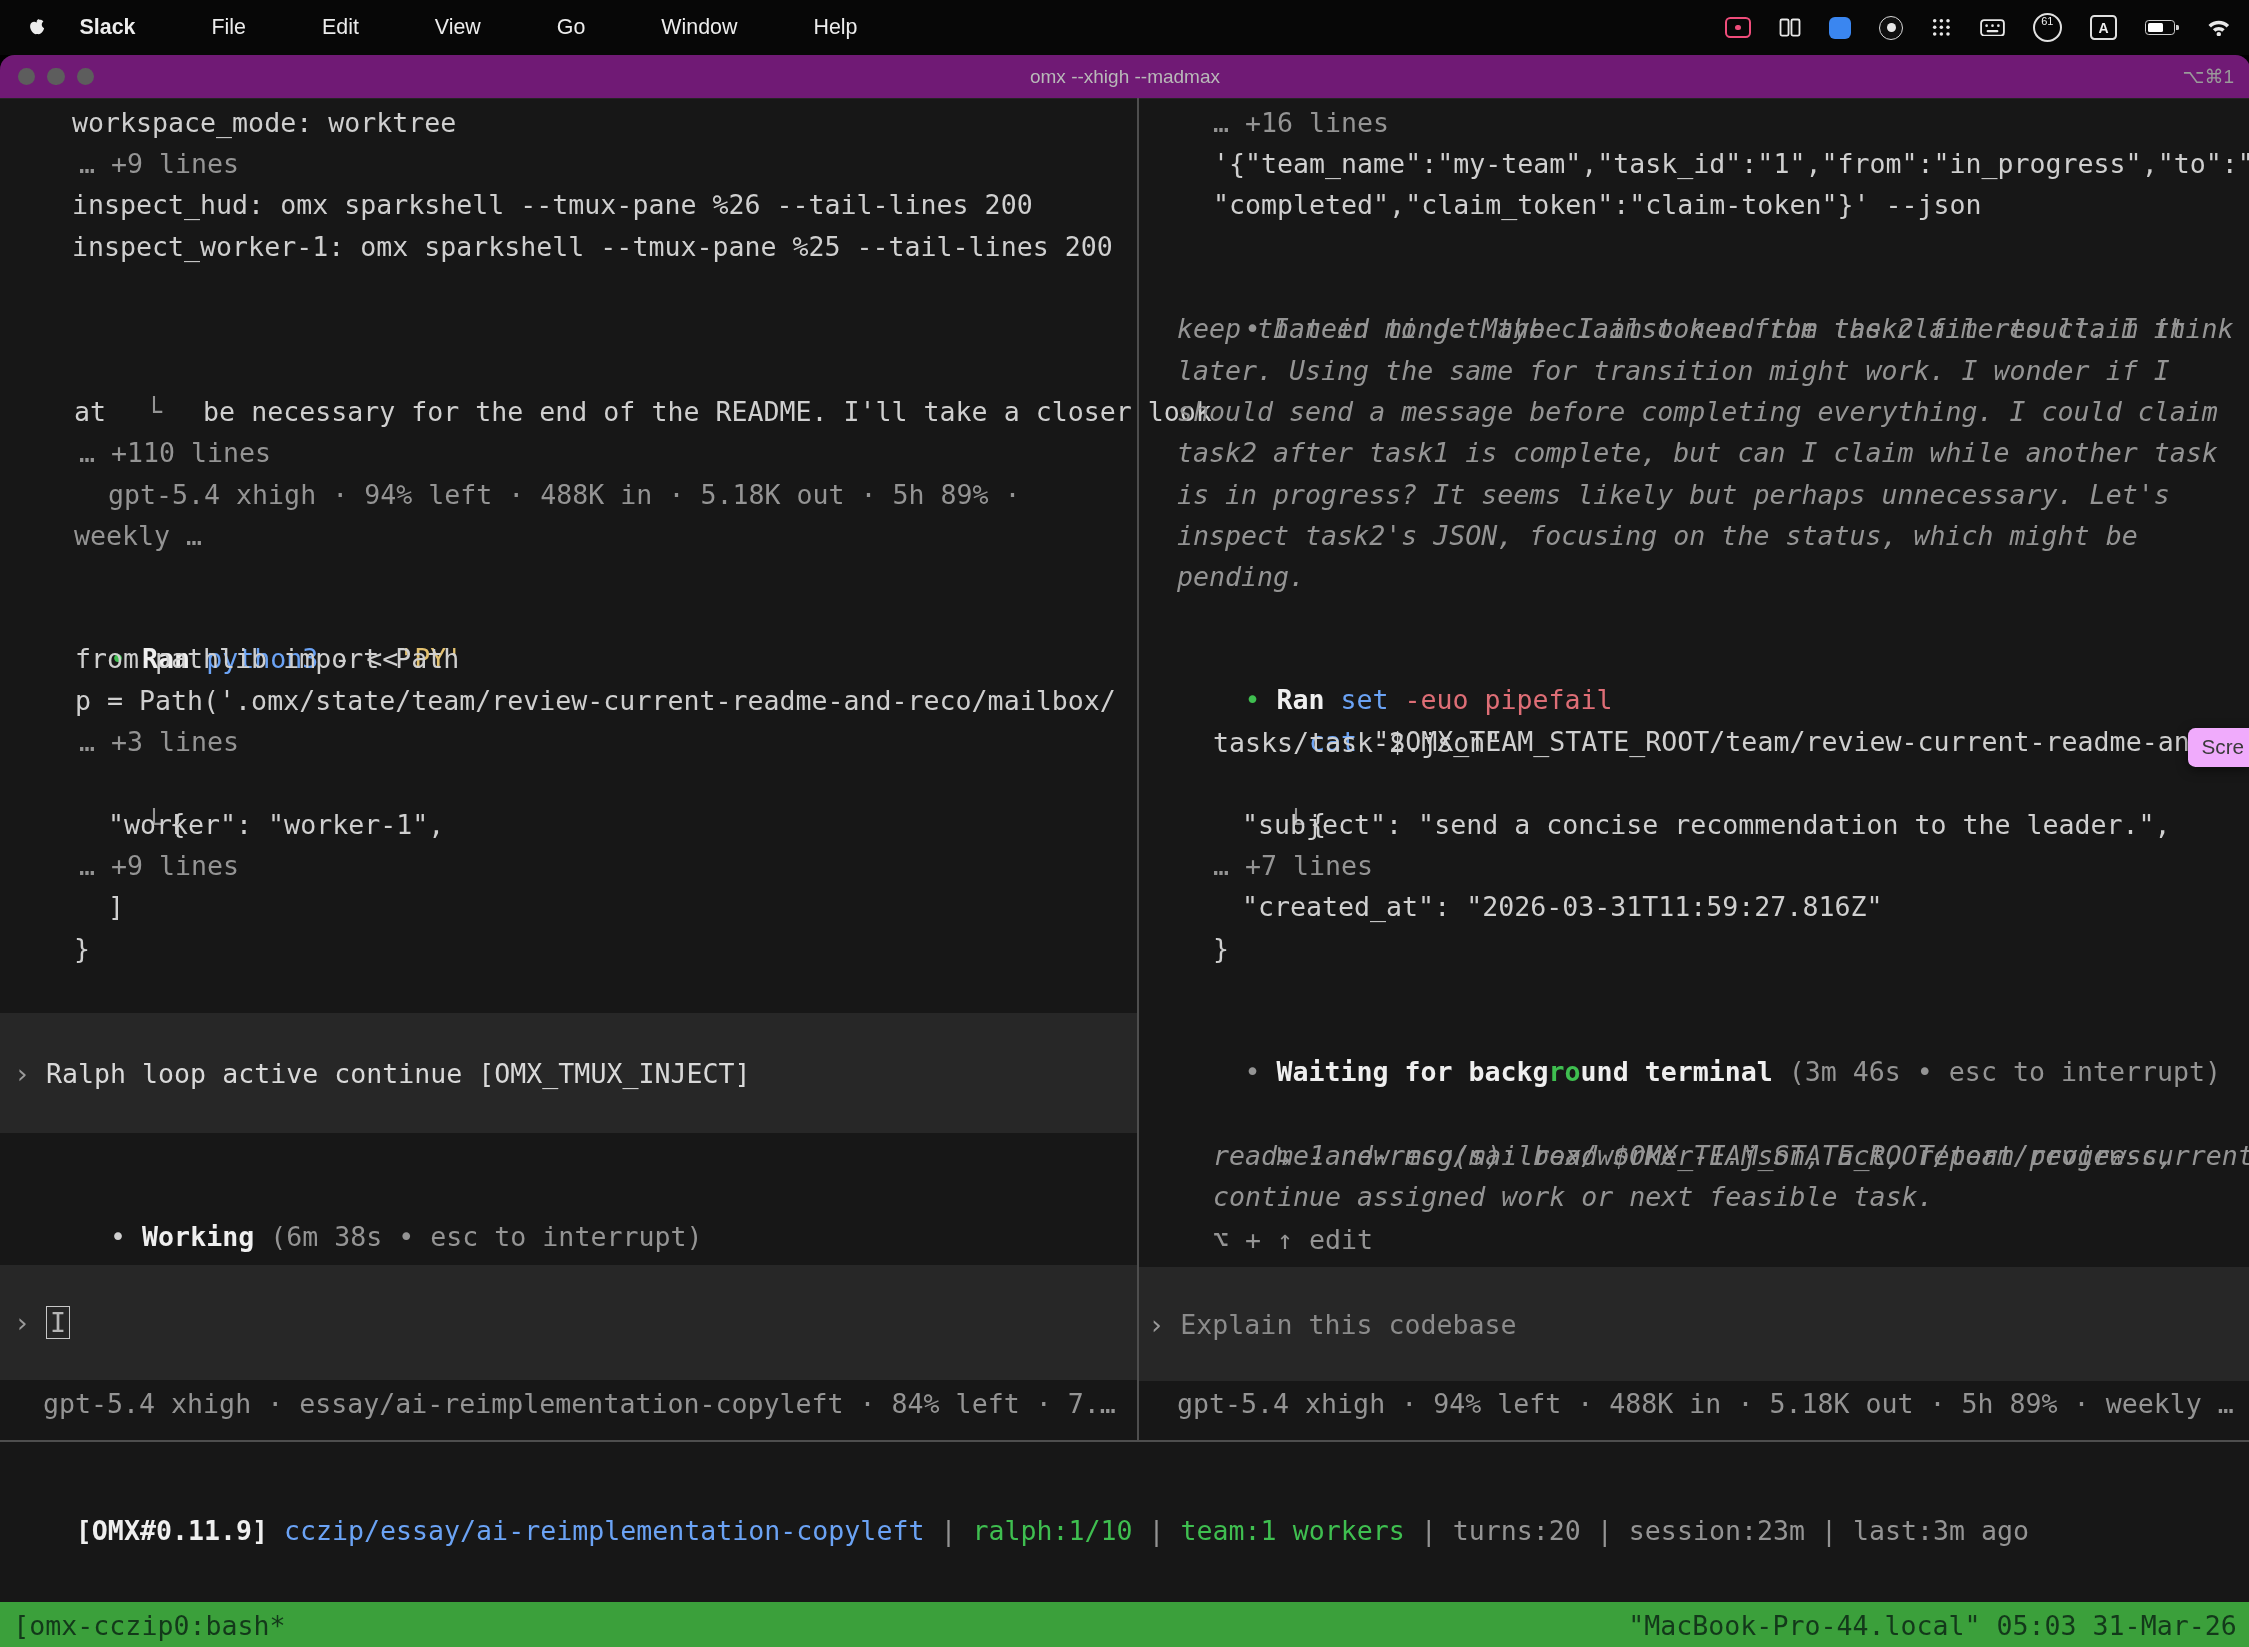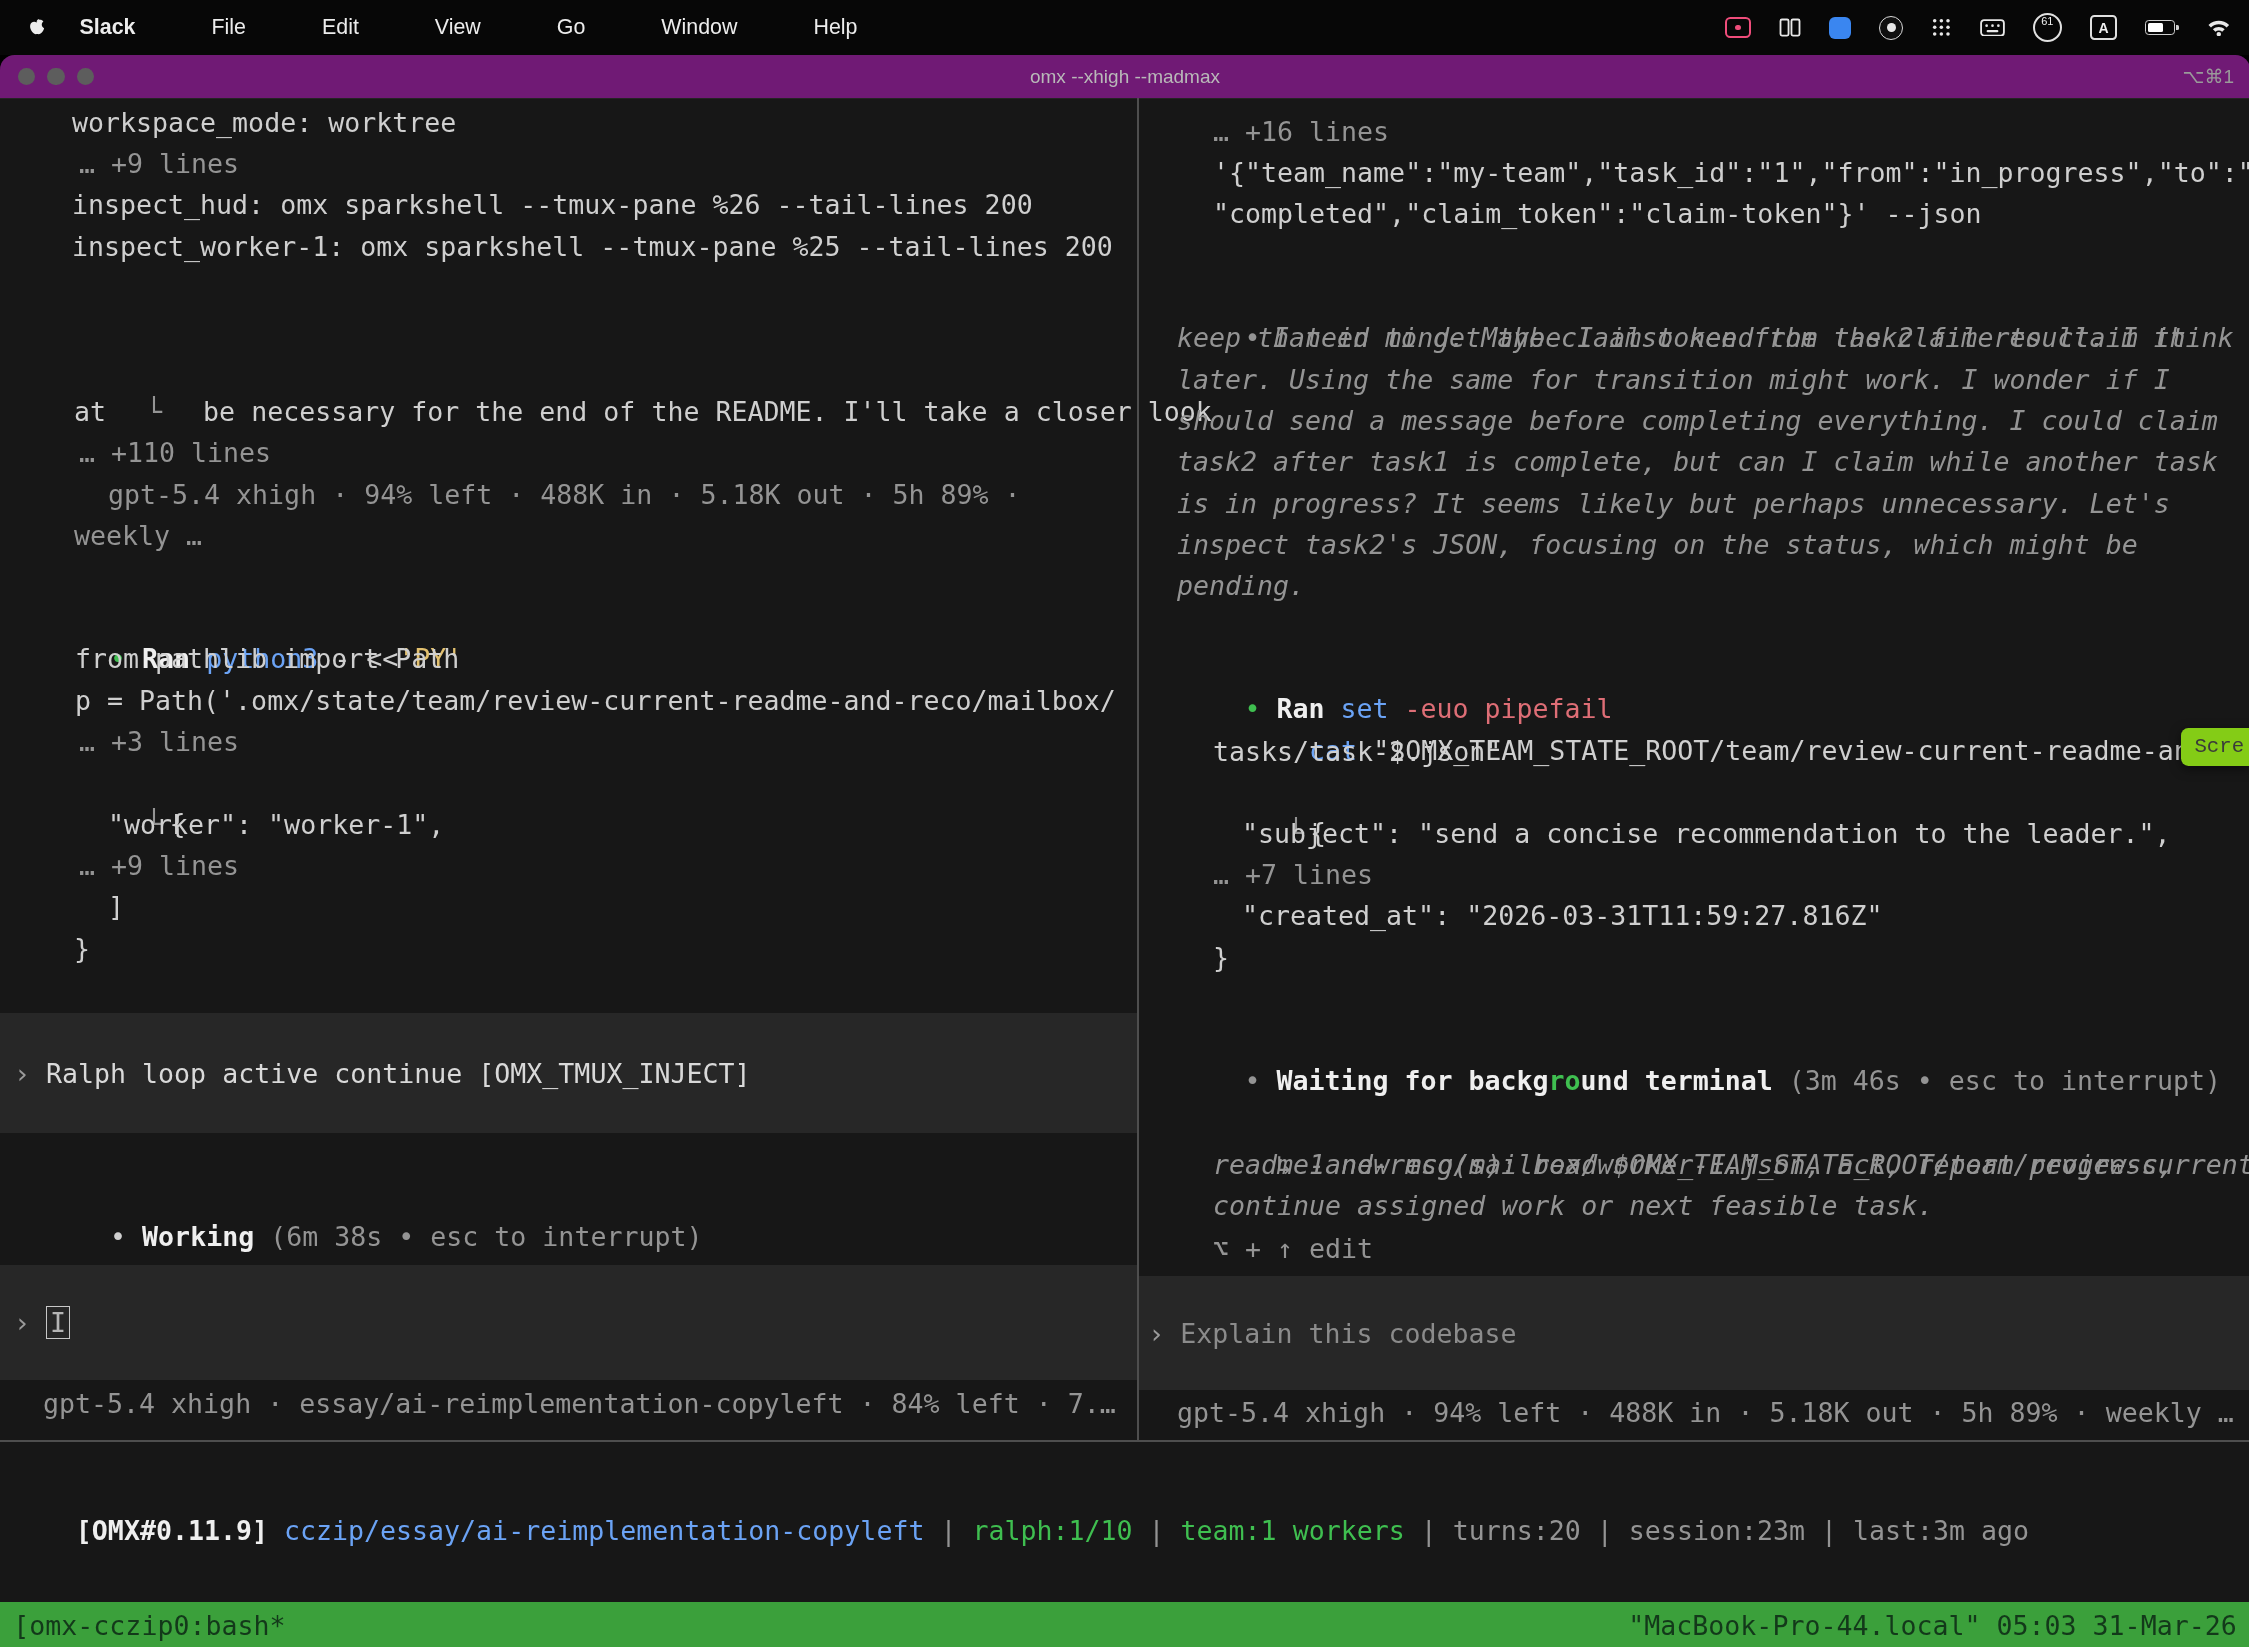--- a/index.html
+++ b/index.html
@@ -43,21 +43,21 @@
   .lights { display:flex; gap:11.8px; padding-left:17.7px; z-index:2; }
   .light { width:17.7px; height:17.7px; border-radius:50%; background:#5d5d5d; }
   .title {
     position:absolute; left:0; right:0; text-align:center; color:#b9b9b9;
     font-family:"Liberation Sans", sans-serif; font-size:19px;
   }
   .tb-hint { margin-left:auto; padding-right:16px; color:#9a9a9a; font-family:"Liberation Sans", sans-serif; font-size:19px; z-index:2; }
 
   .pane { position:absolute; top:43px; height:1342px; }
   #left-pane  { left:0; width:1137px; }
-  #right-pane { left:1138px; width:1112px;margin-top:9px; }
+  #right-pane { left:1138px; width:1112px; }
   .vdiv { position:absolute; left:1137px; top:43px; width:1.5px; height:1342px; background:#4e4e4e; }
   .hdiv { position:absolute; left:0; right:0; top:1385px; height:1.5px; background:#4e4e4e; }
 
   .ln { position:absolute; height:41px; line-height:41px; font-size:26.6px; white-space:pre; color:#cfcfcf; }
   .band { position:absolute; left:0; right:0; background:#272727; display:flex; align-items:center; font-size:26.6px; white-space:pre; }
 
   .t    { color:#cfcfcf; }
   .dim  { color:#949494; }
   .b    { color:#efefef; font-weight:bold; }
   .gb   { color:#3fbf50; }
@@ -73,22 +73,22 @@
 
   .statusline { position:absolute; top:1414px; left:11.8px; height:41px; line-height:41px; font-size:26.6px; white-space:pre; }
 
   .tmuxbar {
     position:absolute; left:0; right:0; bottom:0; height:46px; background:#3ba03b; color:#13391a;
     display:flex; justify-content:space-between; align-items:center; padding:0 13.3px;
     font-size:26.6px; box-sizing:border-box; white-space:pre;
   }
 
   .tooltip {
-    position:absolute; top:728px; right:0; background:#84cc16; color:#3a3a3a;
-    font-family:Liberation Mono, monospace; font-size:20.7px; padding:7.4px 5.9px 7.4px 13.3px;
+    position:absolute; top:728px; right:0; background:#f0abfc; color:#3a3a3a;
+    font-family:Liberation Sans, sans-serif; font-size:20.7px; padding:7.4px 5.9px 7.4px 13.3px;
     border-radius:7.4px 0 0 7.4px; box-shadow:0 3px 10.3px rgba(0,0,0,.5); z-index:5;
   }
 </style>
 </head>
 <body>
 
 <div class="menubar">
   <div class="menu-left">
     <span class="mi">
       <svg width="19" height="22" viewBox="0 0 24 28">

